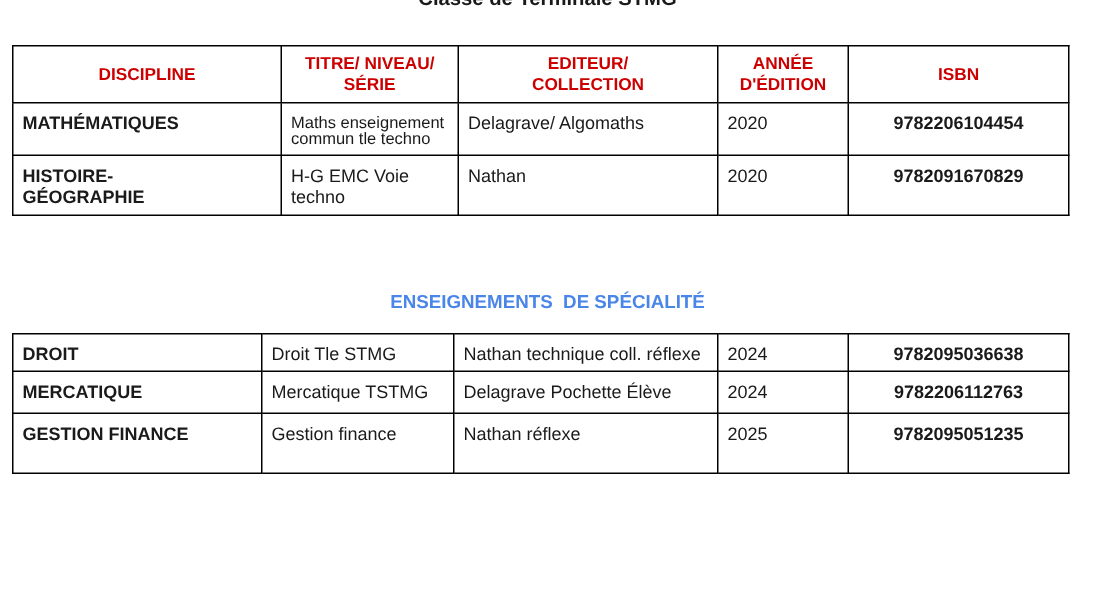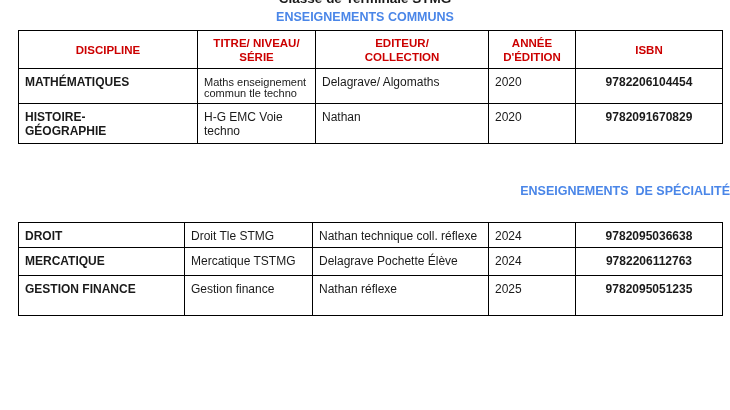--- a/index.html
+++ b/index.html
@@ -30,25 +30,25 @@
     left: 0;
     width: 730px;
     text-align: center;
     font-size: 12.5px;
     line-height: 15px;
     font-weight: bold;
     color: #4a86e8;
     white-space: pre-wrap;
   }
   .heading-communs { top: 10px; }
-  .heading-specialite { top: 184px; text-align: right; }
+  .heading-specialite { top: 194px; }
 
   table.booklist {
     position: absolute;
-    left: 18px;
+    left: 8px;
     width: 704px;
     border-collapse: collapse;
     table-layout: fixed;
   }
   table.t1 { top: 30px; }
   table.t2 { top: 222px; }
 
   table.booklist th,
   table.booklist td {
     border: 1px solid #000000;
@@ -90,21 +90,20 @@
     color: #000000;
   }
 </style>
 </head>
 <body>
 
 <div class="doc">
 
   <div class="doc-title">Classe de Terminale STMG</div>
 
-  <div class="section-heading heading-communs">ENSEIGNEMENTS COMMUNS</div>
 
   <table class="booklist t1">
     <colgroup>
       <col style="width:179px">
         <col style="width:118px">
         <col style="width:173px">
         <col style="width:87px">
         <col style="width:147px">
     </colgroup>
     <thead>

